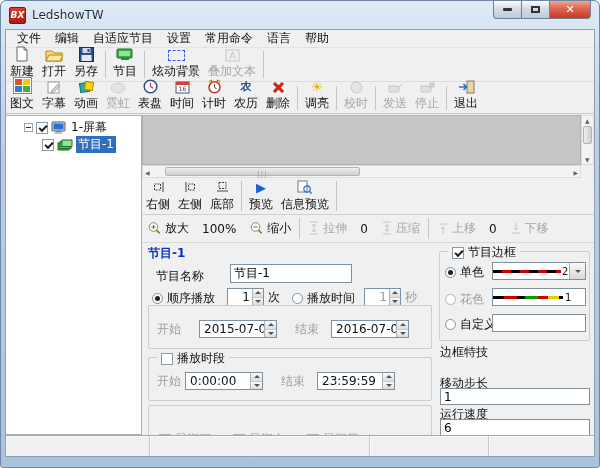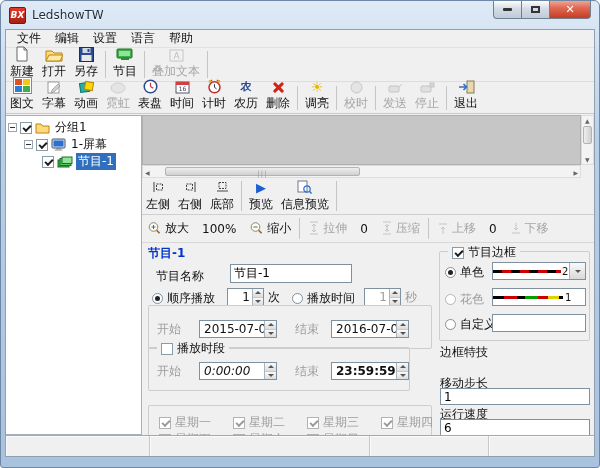--- a/index.html
+++ b/index.html
@@ -143,21 +143,23 @@
           <i>✕</i>
         </div>
     </div>
   </div>
 
   <div class="client">
 
     <div class="menubar">
       <span class="menu-item">文件</span>
       <span class="menu-item">编辑</span>
+      <span class="menu-item">自适应节目</span>
       <span class="menu-item">设置</span>
+      <span class="menu-item">常用命令</span>
       <span class="menu-item">语言</span>
       <span class="menu-item">帮助</span>
     </div>
 
     <div class="toolbar tb1">
       <div class="tbtn">
         <span class="ic">
             <svg width="14" height="16">
               <path d="M2 1h7l3 3v11H2z" fill="#fff" stroke="#666"></path>
               <path d="M9 1v3h3" fill="none" stroke="#666"></path>
@@ -190,20 +192,26 @@
         <span class="ic">
             <svg width="18" height="15">
               <rect x="1" y="2" width="15" height="9" rx="1" fill="#3fae49" stroke="#1c6e24"></rect>
               <rect x="3" y="4" width="11" height="5" fill="#8fe39a"></rect>
               <rect x="5" y="11" width="8" height="2" fill="#2e8a38"></rect>
             </svg>
           </span>
         <span>节目</span>
       </div>
       <div class="tbsep"></div>
+      <div class="tbtn">
+        <span class="ic">
+            <span class="dazzle-rect"></span>
+          </span>
+        <span>炫动背景</span>
+      </div>
       <div class="tbtn dis">
         <span class="ic">
             <svg width="15" height="13">
               <rect x="1" y="1" width="13" height="11" fill="#f2f2f2" stroke="#999"></rect>
               <text x="7.5" y="10" font-size="9" fill="#888" text-anchor="middle" font-family="DejaVu Sans">A</text>
             </svg>
           </span>
         <span>叠加文本</span>
       </div>
       <div class="tbsep"></div>
@@ -329,30 +337,20 @@
               <path d="M1 7h7M5.5 4l3 3-3 3" stroke="#2b6fd0" stroke-width="1.6" fill="none"></path>
             </svg>
           </span>
         <span>退出</span>
       </div>
     </div>
 
     <div class="content">
 
       <div class="tree-panel">
-        <div class="trow">
-          <span class="expander"></span>
-          <span class="cb checked"></span>
-          <span class="tree-ic">
-              <svg width="15" height="12">
-                <path d="M1 2h5l1.5 2H14v7H1z" fill="#ffd97a" stroke="#b8860b"></path>
-              </svg>
-            </span>
-          <span class="tlabel">分组1</span>
-        </div>
         <div class="trow" style="padding-left:16px;">
           <span class="expander"></span>
           <span class="cb checked"></span>
           <span class="tree-ic">
               <svg width="15" height="13">
                 <rect x="1" y="1" width="13" height="9" rx="1" fill="#cfe4f7" stroke="#445566"></rect>
                 <rect x="2.5" y="2.5" width="10" height="6" fill="#2b6fd0"></rect>
                 <rect x="5" y="10" width="5" height="1.5" fill="#888"></rect>
                 <rect x="3.5" y="11.5" width="8" height="1.2" fill="#aaa"></rect>
               </svg>
@@ -384,34 +382,34 @@
           <span class="hthumb">
               <span class="hgrip">|||</span>
             </span>
           <span class="sarrow" style="left:auto; right:2px; top:3px;">▶</span>
         </div>
 
         <div class="tb3">
           <div class="tbtn">
             <span class="ic">
                 <svg width="13" height="12">
+                  <path d="M11 1v10" stroke="#444"></path>
+                  <rect x="2.5" y="3" width="6" height="6" fill="none" stroke="#444" stroke-dasharray="2 1"></rect>
+                </svg>
+              </span>
+            <span>右侧</span>
+          </div>
+          <div class="tbtn">
+            <span class="ic">
+                <svg width="13" height="12">
                   <path d="M2 1v10" stroke="#444"></path>
                   <rect x="4.5" y="3" width="6" height="6" fill="none" stroke="#444" stroke-dasharray="2 1"></rect>
                 </svg>
               </span>
             <span>左侧</span>
-          </div>
-          <div class="tbtn">
-            <span class="ic">
-                <svg width="13" height="12">
-                  <path d="M11 1v10" stroke="#444"></path>
-                  <rect x="2.5" y="3" width="6" height="6" fill="none" stroke="#444" stroke-dasharray="2 1"></rect>
-                </svg>
-              </span>
-            <span>右侧</span>
           </div>
           <div class="tbtn">
             <span class="ic">
                 <svg width="13" height="12">
                   <path d="M1 10h11" stroke="#444"></path>
                   <rect x="3" y="1.5" width="7" height="6" fill="none" stroke="#444" stroke-dasharray="2 1"></rect>
                 </svg>
               </span>
             <span>底部</span>
           </div>
@@ -562,64 +560,54 @@
                       <span class="tri-u"></span>
                     </i>
                     <i style="flex:1;background:linear-gradient(#fafafa,#dcdcdc);display:flex;align-items:center;justify-content:center;border-top:1px solid #c3c9ce;">
                       <span class="tri-d"></span>
                     </i>
                   </span>
                 </span>
             </div>
           </div>
 
-          <div class="group" style="left:6px; top:104px; width:262px; height:44px;">
+          <div class="group" style="left:6px; top:114px; width:284px; height:44px;">
             <div class="gtitle">
               <span class="cb"></span>
               <span>播放时段</span>
             </div>
             <div class="hflex" style="left:8px; top:14px;">
               <span class="gray">开始</span>
-              <span class="field" style="margin-left:14px;font-style:italic;">
+              <span class="field" style="">
                   <span class="fval" style="width:64px;">0:00:00</span>
                   <span class="sbtns" style="display:flex;flex-direction:column;width:12px;border-left:1px solid #aab4bd;align-self:stretch;">
                     <i style="flex:1;background:linear-gradient(#fafafa,#dcdcdc);display:flex;align-items:center;justify-content:center;">
                       <span class="tri-u"></span>
                     </i>
                     <i style="flex:1;background:linear-gradient(#fafafa,#dcdcdc);display:flex;align-items:center;justify-content:center;border-top:1px solid #c3c9ce;">
                       <span class="tri-d"></span>
                     </i>
                   </span>
                 </span>
               <span class="gray" style="margin-left:14px;">结束</span>
               <span class="field" style="margin-left:8px;">
-                  <span class="fval" style="width:64px;font-weight:bold;">23:59:59</span>
+                  <span class="fval" style="width:64px;">23:59:59</span>
                   <span class="sbtns" style="display:flex;flex-direction:column;width:12px;border-left:1px solid #aab4bd;align-self:stretch;">
                     <i style="flex:1;background:linear-gradient(#fafafa,#dcdcdc);display:flex;align-items:center;justify-content:center;">
                       <span class="tri-u"></span>
                     </i>
                     <i style="flex:1;background:linear-gradient(#fafafa,#dcdcdc);display:flex;align-items:center;justify-content:center;border-top:1px solid #c3c9ce;">
                       <span class="tri-d"></span>
                     </i>
                   </span>
                 </span>
             </div>
           </div>
 
           <div class="group" style="left:6px; top:162px; width:284px; height:40px;">
-            <div class="hflex gray" style="left:10px; top:8px; gap:4px;">
-              <span class="cb checked graycheck"></span>
-                <span>星期一</span>
-              <span class="cb checked graycheck" style="margin-left:18px;"></span>
-                <span>星期二</span>
-              <span class="cb checked graycheck" style="margin-left:18px;"></span>
-                <span>星期三</span>
-              <span class="cb checked graycheck" style="margin-left:18px;"></span>
-                <span>星期四</span>
-            </div>
             <div class="hflex gray" style="left:10px; top:25px; gap:4px;">
               <span class="cb checked graycheck"></span>
                 <span>星期五</span>
               <span class="cb checked graycheck" style="margin-left:18px;"></span>
                 <span>星期六</span>
               <span class="cb checked graycheck" style="margin-left:18px;"></span>
                 <span>星期日</span>
             </div>
           </div>
 

